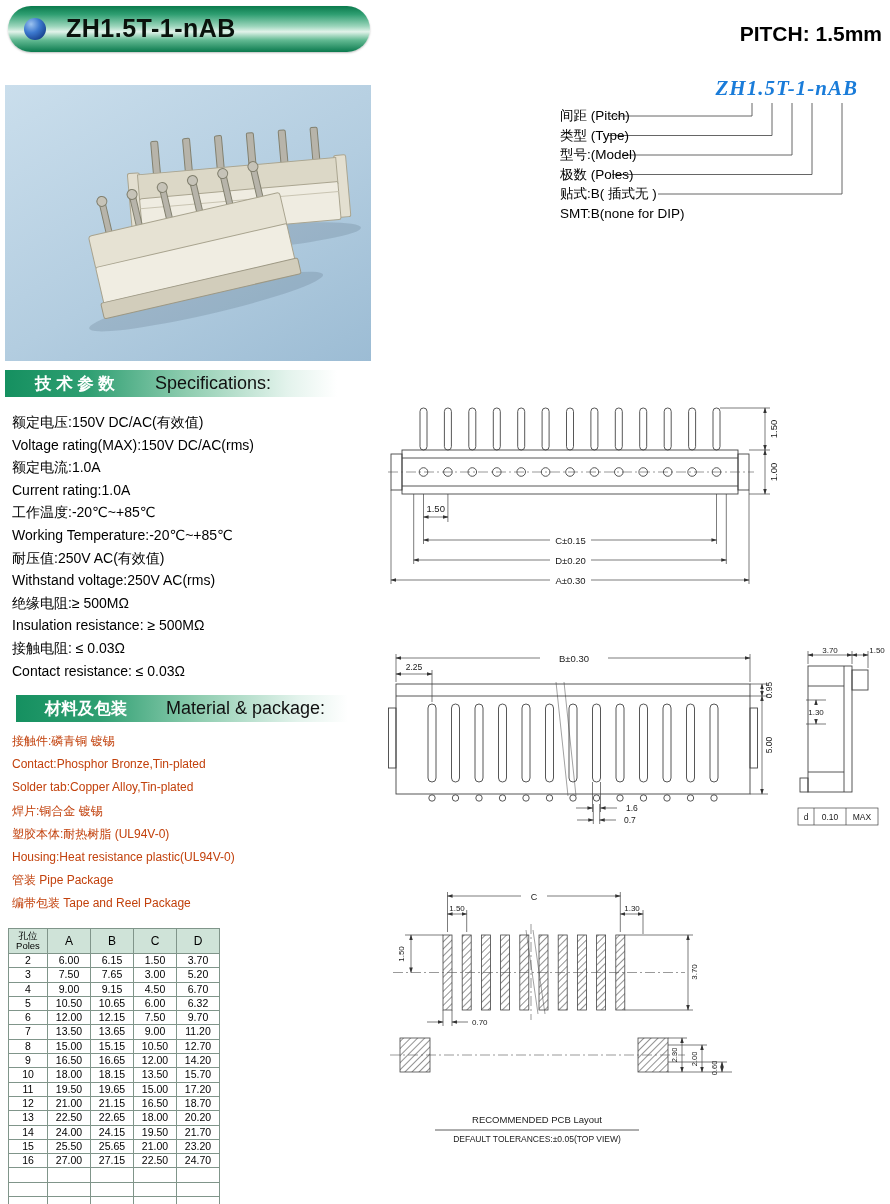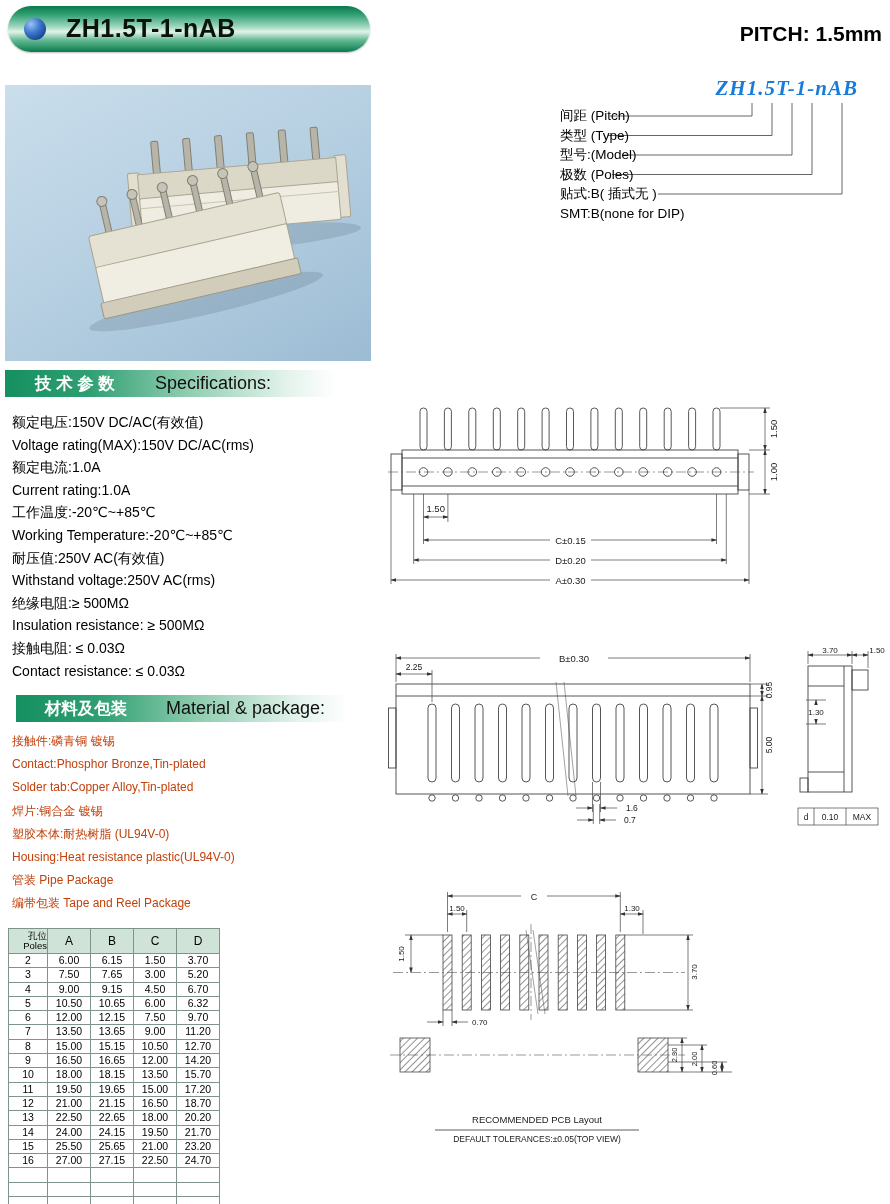--- a/index.html
+++ b/index.html
@@ -37,21 +37,21 @@
 
   
   .spec-list .spec-line { line-height:22.6px; font-size:14px; color:#000; white-space:nowrap; }
   .mat-list  .mat-line  { line-height:23.2px; font-size:12px; color:#c2410c; white-space:nowrap; }
 
   
   .poles-table { left:8px; top:928px; width:212px; border-collapse:collapse; table-layout:fixed; }
   .poles-table th, .poles-table td { border:1px solid #80958a; padding:0; }
   .poles-table thead th { background:#cfe3d8; font-weight:normal; font-size:12px; height:24px; color:#000; }
   .poles-table th:first-child { width:38px; }
-  .th-cn,.th-en { font-size:9.5px; line-height:10px; text-align:right; }
+  .th-cn,.th-en { font-size:9.5px; line-height:10px; text-align:center; }
   .poles-table td { font-size:10.5px; height:13.3px; line-height:13.3px; text-align:center; color:#000;
     font-family:"Liberation Sans",sans-serif; }
 
   
   .drawing { position:absolute; }
   .drawing text { font-family:"Liberation Sans","DejaVu Sans",sans-serif; fill:#1a1a1a; }
 </style>
 </head>
 <body>
 

